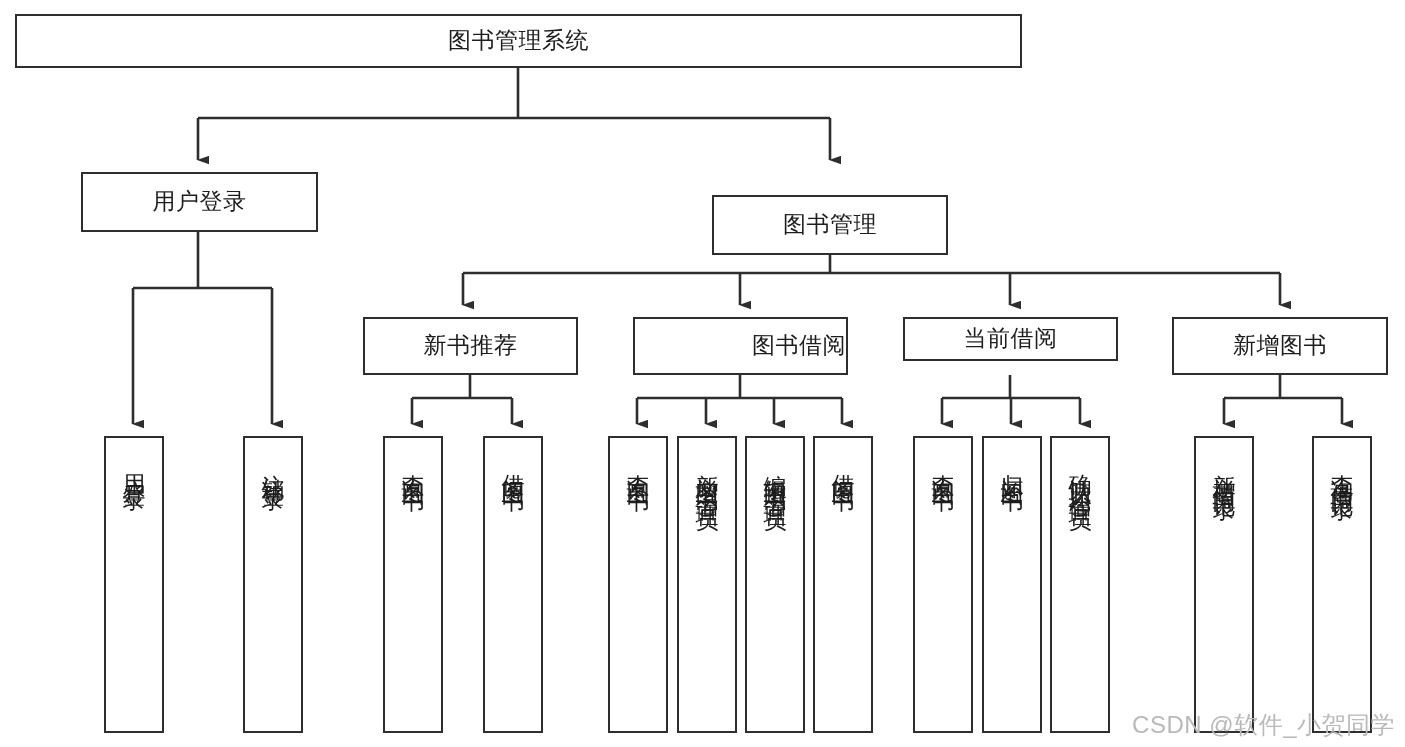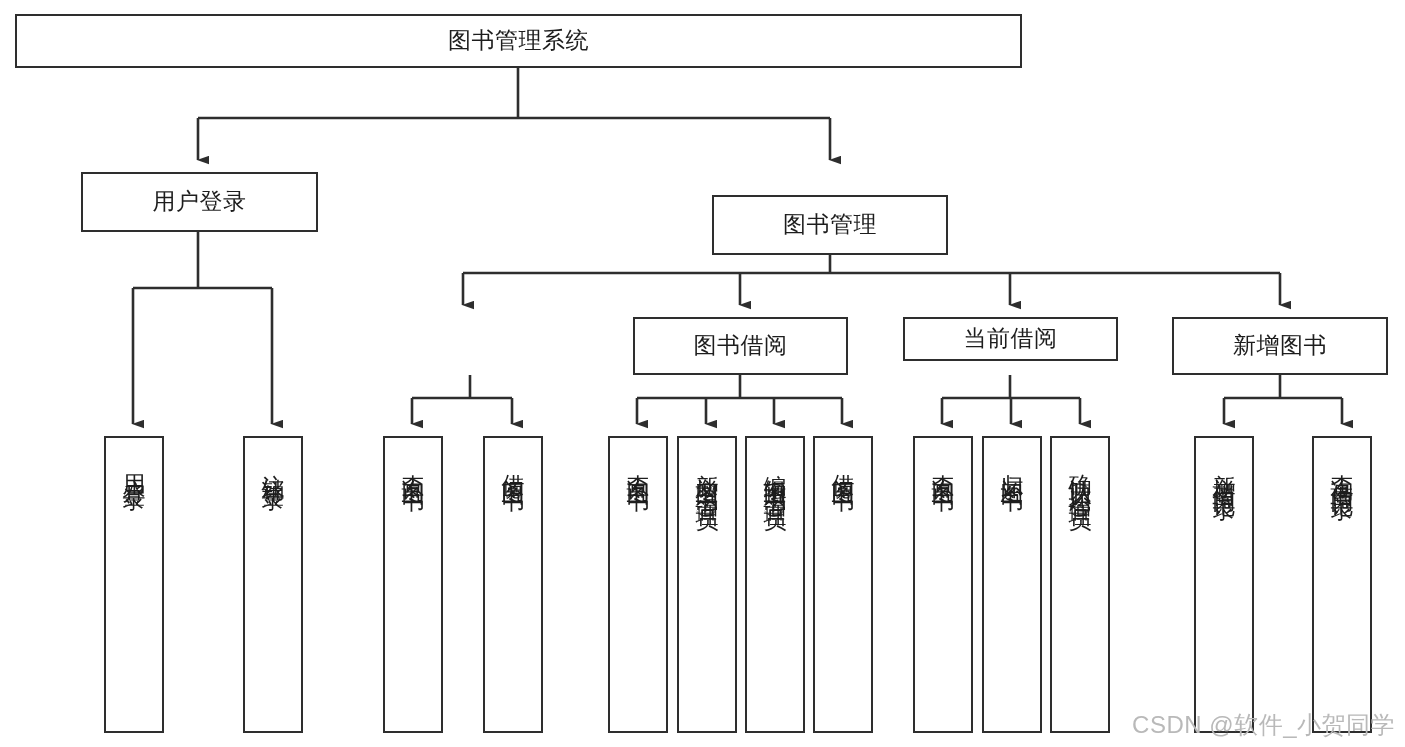--- a/index.html
+++ b/index.html
@@ -111,21 +111,24 @@
     <span class="lbl">图书管理系统</span>
   </div>
 
   <div class="node horiz" style="left:81px;top:172px;width:237px;height:60px;">
     <span class="lbl">用户登录</span>
   </div>
   <div class="node horiz" style="left:712px;top:172px;width:236px;height:60px;margin-top:23px;">
     <span class="lbl">图书管理</span>
   </div>
 
-  <div class="node horiz" style="left:633px;top:317px;width:215px;height:58px;">
+  <div class="node horiz" style="left:363px;top:317px;width:215px;height:58px;">
+    <span class="lbl">新书推荐</span>
+  </div>
+  <div class="node horiz" style="left:633px;top:317px;width:215px;height:58px;justify-content:flex-end;">
     <span class="lbl">图书借阅</span>
   </div>
   <div class="node horiz" style="left:903px;top:317px;width:215px;height:44px;">
     <span class="lbl">当前借阅</span>
   </div>
   <div class="node horiz" style="left:1172px;top:317px;width:216px;height:58px;">
     <span class="lbl">新增图书</span>
   </div>
 
   <div class="node vert" style="left:104px;top:436px;width:60px;height:297px;">

